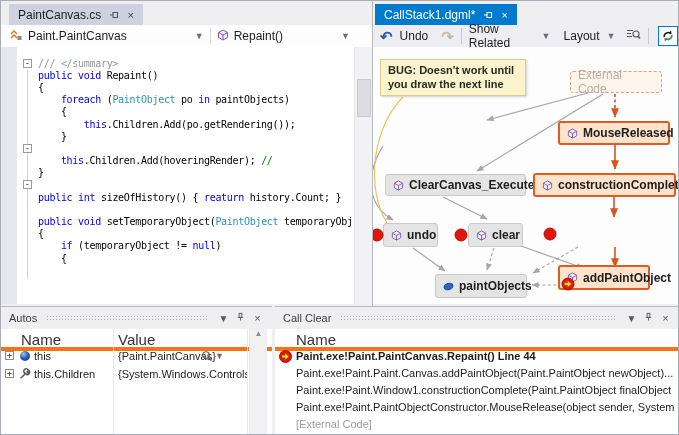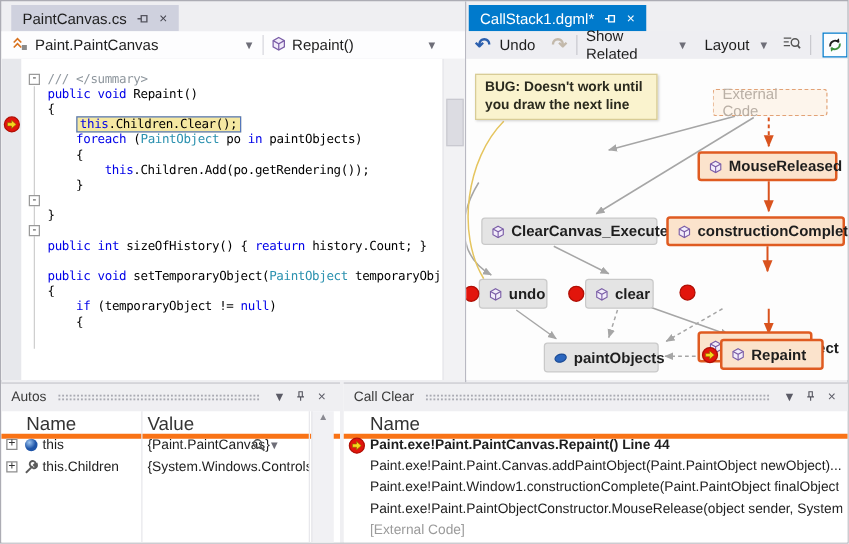--- a/index.html
+++ b/index.html
@@ -130,31 +130,20 @@
           <span class="bp-cell"></span>
           <span class="fold-cell"></span>
           <span class="ct"><span class="k">public</span><span class=""> </span><span class="k">void</span><span class=""> Repaint()</span></span>
         </div>
         <div class="code-line">
           <span class="bp-cell"></span>
           <span class="fold-cell"></span>
           <span class="ct"><span class="">{</span></span>
         </div>
         <div class="code-line">
-          <span class="bp-cell">
-            <span class="cs-badge">
-              <svg width="9" height="9" viewBox="0 0 9 9">
-                <path d="M1 3.2 h3.2 v-2 L8 4.5 L4.2 7.8 v-2 H1 z" fill="#F8D81C" stroke="#8A6D00" stroke-width="0.5"></path>
-              </svg>
-            </span>
-          </span>
-          <span class="fold-cell"></span>
-          <span class="ct"><span class="">    </span><span class="stmt-hl"><span class="k">this</span><span class="">.Children.Clear();</span></span></span>
-        </div>
-        <div class="code-line">
           <span class="bp-cell"></span>
           <span class="fold-cell"></span>
           <span class="ct"><span class="">    </span><span class="k">foreach</span><span class=""> (</span><span class="t">PaintObject</span><span class=""> po </span><span class="k">in</span><span class=""> paintObjects)</span></span>
         </div>
         <div class="code-line">
           <span class="bp-cell"></span>
           <span class="fold-cell"></span>
           <span class="ct"><span class="">    {</span></span>
         </div>
         <div class="code-line">
@@ -166,20 +155,25 @@
           <span class="bp-cell"></span>
           <span class="fold-cell"></span>
           <span class="ct"><span class="">    }</span></span>
         </div>
         <div class="code-line">
           <span class="bp-cell"></span>
           <span class="fold-cell">
             <span class="fold-box">-</span>
           </span>
           <span class="ct"></span>
+        </div>
+        <div class="code-line">
+          <span class="bp-cell"></span>
+          <span class="fold-cell"></span>
+          <span class="ct"><span class="">    </span><span class="k">this</span><span class="">.Children.Add(hoveringRender); </span><span class="c">//</span></span>
         </div>
         <div class="code-line">
           <span class="bp-cell"></span>
           <span class="fold-cell"></span>
           <span class="ct"><span class="">}</span></span>
         </div>
         <div class="code-line">
           <span class="bp-cell"></span>
           <span class="fold-cell">
             <span class="fold-box">-</span>
@@ -347,29 +341,20 @@
         <span>addPaintObject</span>
       </div>
       <div class="gnode" style="left: 62px; top: 227px; width: 92px; height: 24px;">
         <span style="display: flex;">
           <svg width="11" height="11" viewBox="0 0 12 12">
             <ellipse cx="6" cy="6" rx="5" ry="3.4" fill="#2B66BE" stroke="#1C4C96" transform="rotate(-15 6 6)"></ellipse>
           </svg>
         </span>
         <span>paintObjects</span>
       </div>
-      <div class="gnode orange" style="left: 203px; top: 224px; width: 83px; height: 25px;">
-        <span style="display: flex;">
-          <svg width="11" height="11" viewBox="0 0 12 12">
-            <path d="M6 1 L10.5 3.5 L10.5 8.5 L6 11 L1.5 8.5 L1.5 3.5 Z" fill="#F2ECFA" stroke="#7B5EA7"></path>
-            <path d="M1.5 3.5 L6 6 L10.5 3.5 M6 6 L6 11" stroke="#7B5EA7" fill="none"></path>
-          </svg>
-        </span>
-        <span>Repaint</span>
-      </div>
       <span class="bp-dot g-abs" style="left: 4px; top: 188px;"></span>
       <span class="bp-dot g-abs" style="left: 88px; top: 188px;"></span>
       <span class="bp-dot g-abs" style="left: 177px; top: 187px;"></span>
       <span class="cs-badge g-abs" style="left: 195px; top: 237px;">
         <svg width="9" height="9" viewBox="0 0 9 9">
           <path d="M1 3.2 h3.2 v-2 L8 4.5 L4.2 7.8 v-2 H1 z" fill="#F8D81C" stroke="#8A6D00" stroke-width="0.5"></path>
         </svg>
       </span>
     </div>
 

